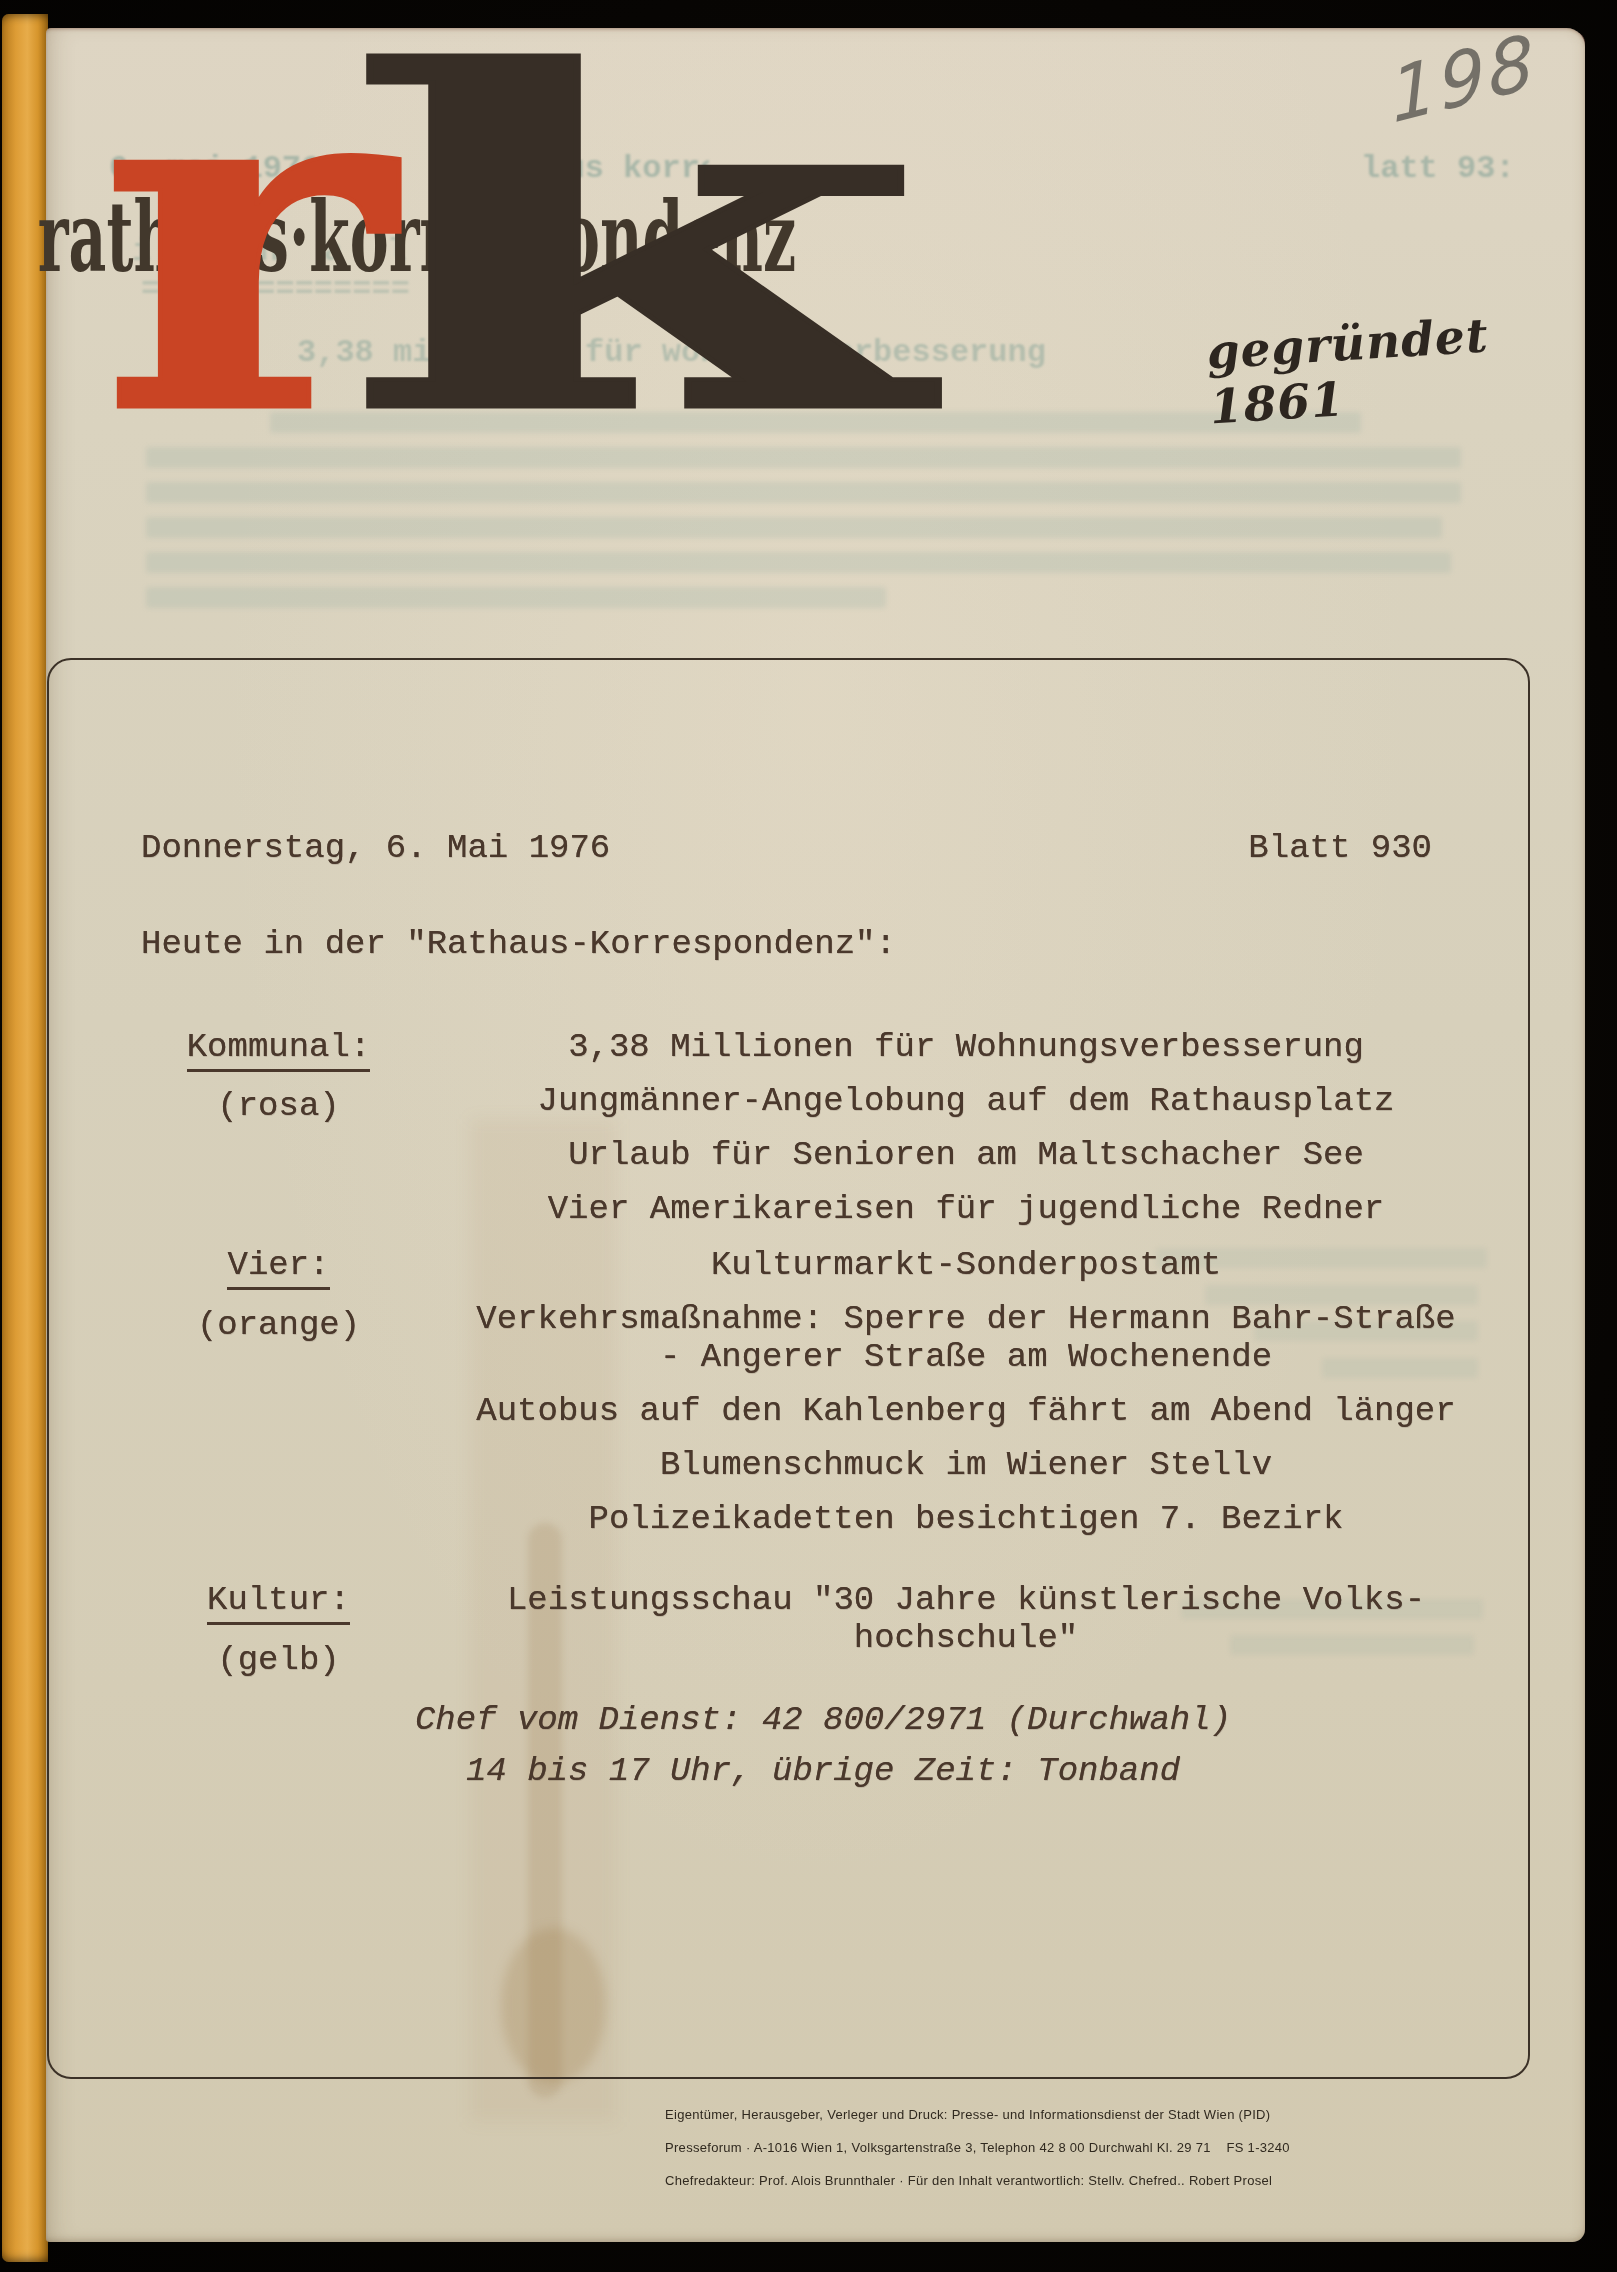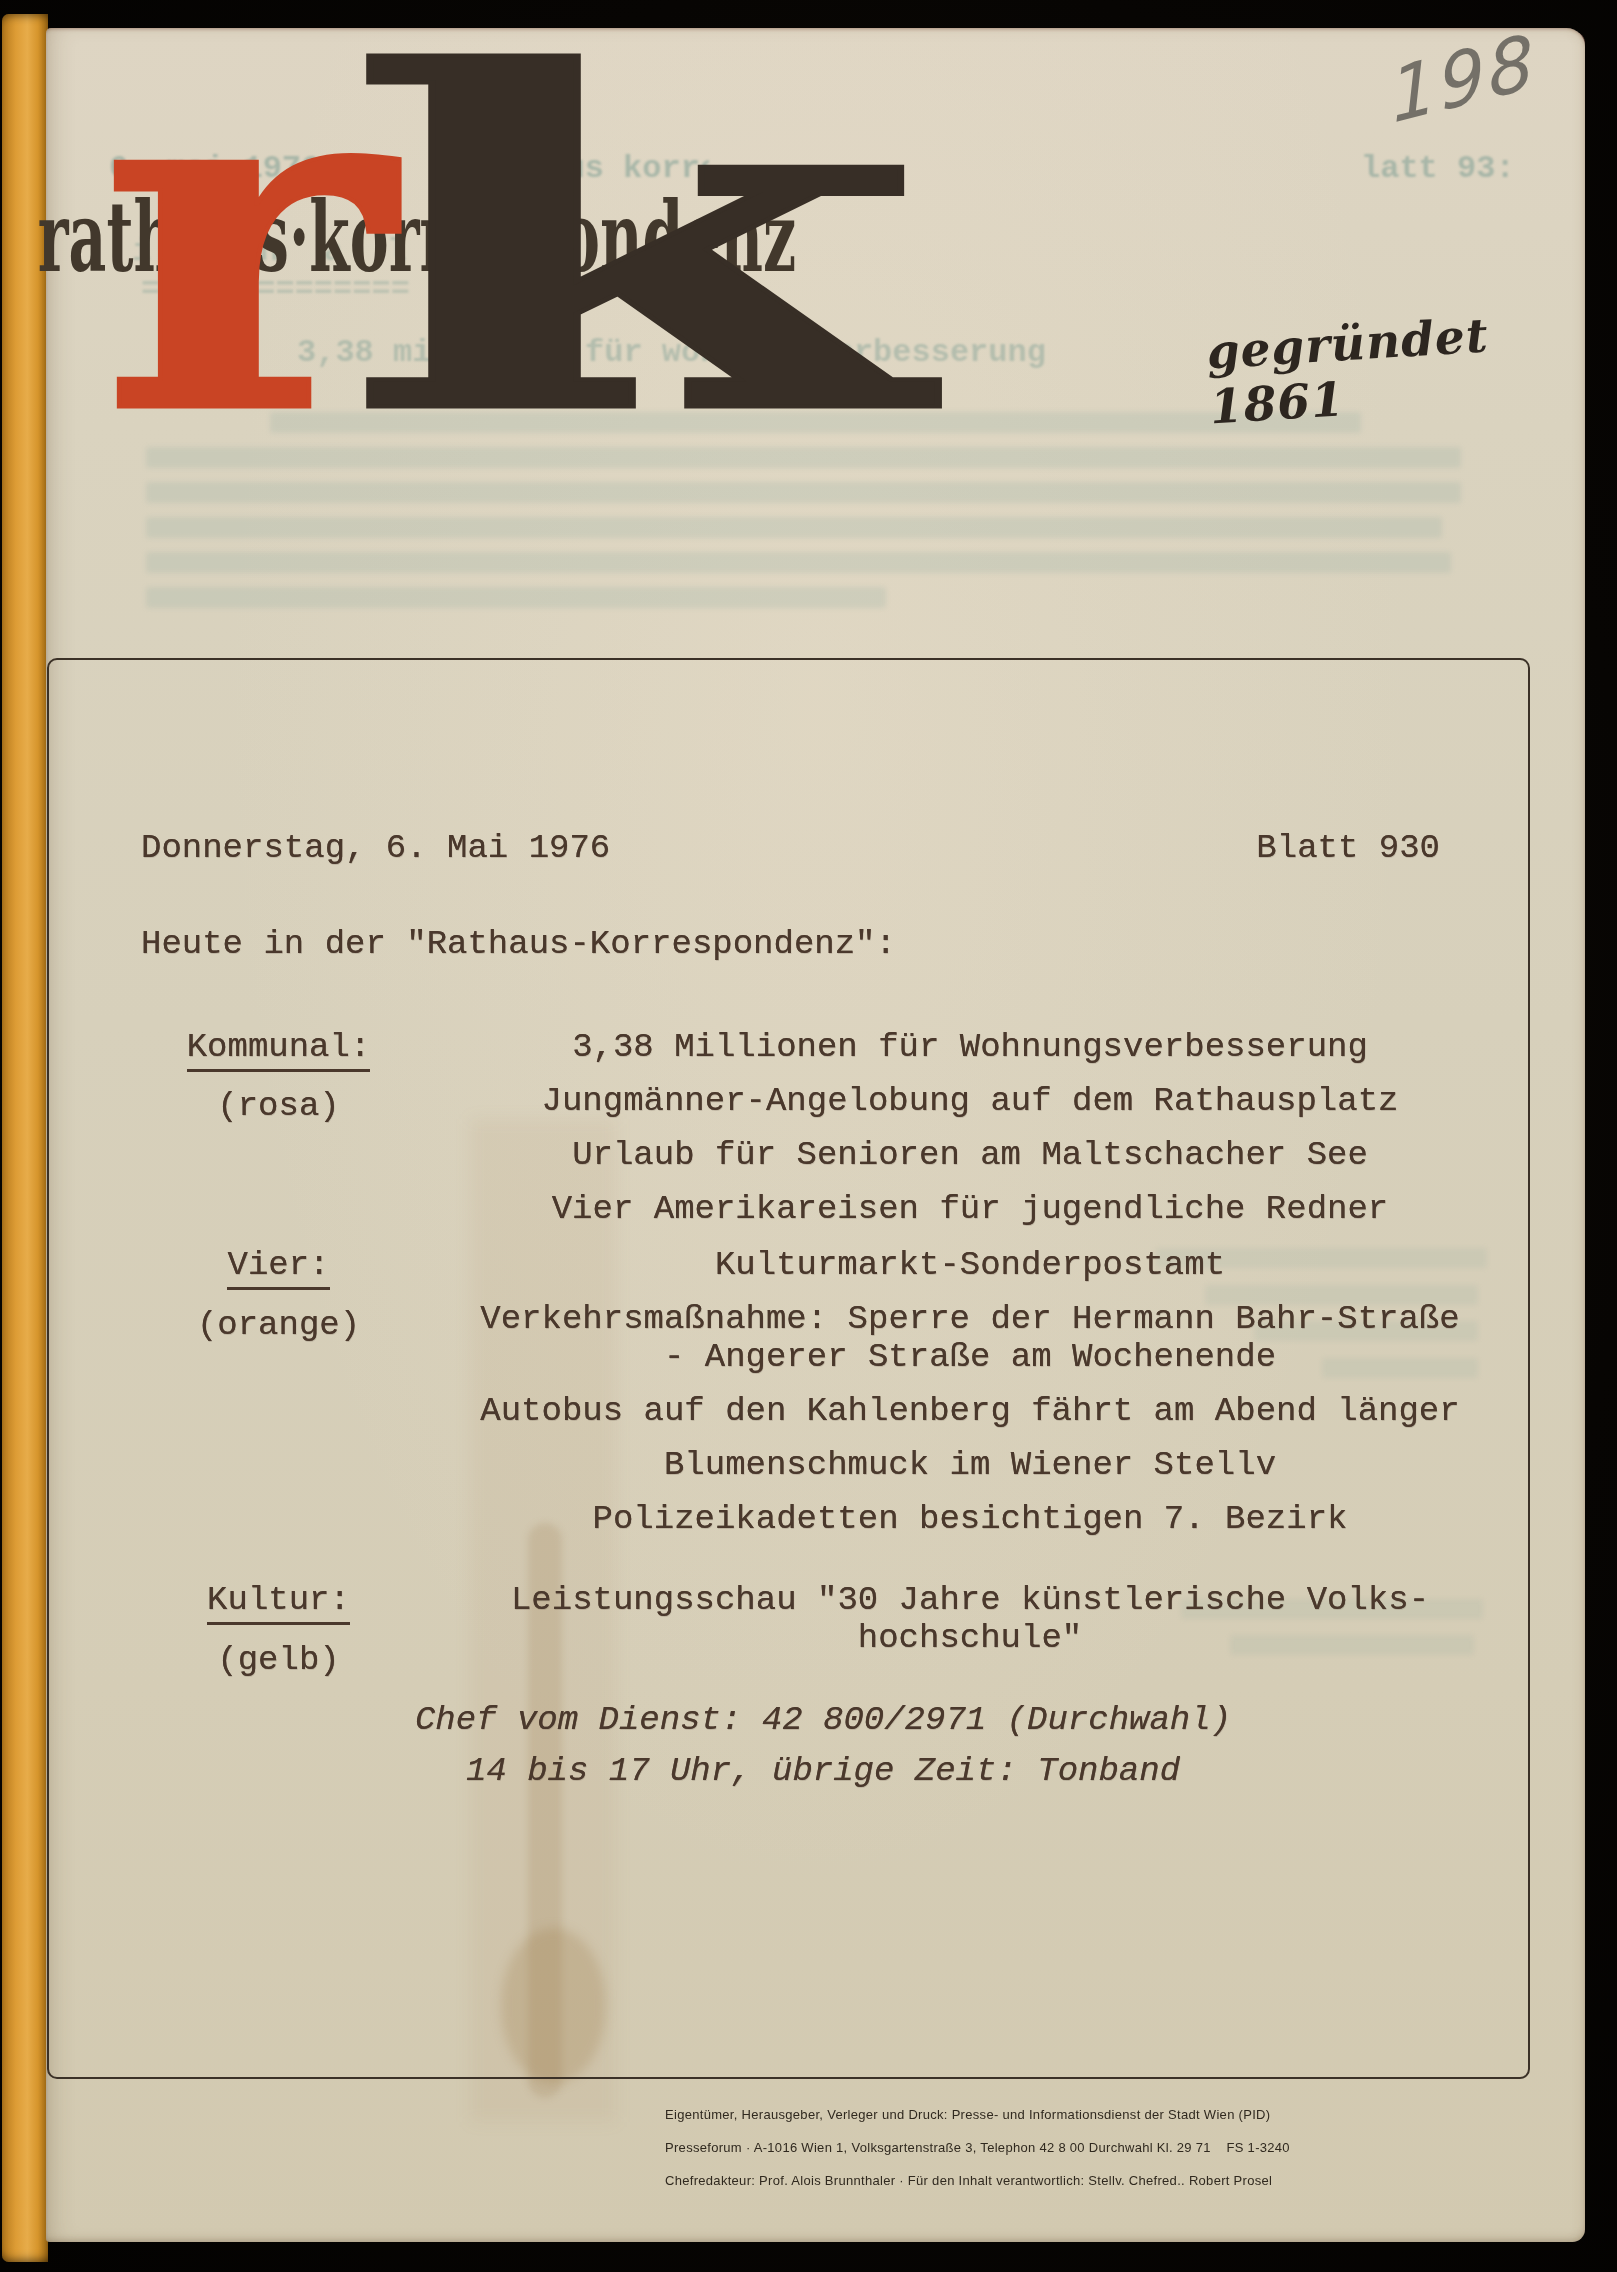--- a/index.html
+++ b/index.html
@@ -39,22 +39,22 @@
   
   .masthead-svg{position:absolute;left:0;top:0;overflow:visible;}
   .founded{position:absolute;left:1162px;top:285px;font-family:"DejaVu Serif",serif;
            font-style:italic;font-weight:600;font-size:47px;color:#2d2620;
            transform:rotate(-3.5deg);letter-spacing:1px;}
   .handwritten{position:absolute;left:1343px;top:6.8px;font-family:"DejaVu Sans",sans-serif;
            font-style:italic;font-size:74px;color:#5a5852;opacity:.8;
            transform:rotate(-14deg) skewX(-10deg);letter-spacing:2.9px;}
   
   .sbox{position:absolute;left:1px;top:630px;width:1483px;height:1421px;
-        border:2.4px solid #3b3127;border-radius:10px;box-sizing:border-box;
-        padding:163px 4px 0 92px;}
+        border:2.4px solid #3b3127;border-radius:24px;box-sizing:border-box;
+        padding:163px 12px 0 92px;}
   .tw{color:#4a382c;font-size:34px;text-shadow:0 0 0.5px rgba(74,56,44,.8),0.5px 0.5px 0 rgba(74,56,44,.18);}
   .date-row{display:flex;line-height:51px;}
   .sheet-no{margin-left:auto;margin-right:84px;}
   .intro{margin-top:45px;line-height:51px;}
   .sections{margin-top:58px;text-align:center;}
   .section{display:flex;}
   .section + .section{margin-top:2.4px;}
   .section:last-child{margin-top:27px;}
   .label-col{width:275px;flex:0 0 275px;}
   .sec-label{display:inline-block;border-bottom:3.4px solid #4a382c;padding-bottom:5.8px;line-height:31px;}

